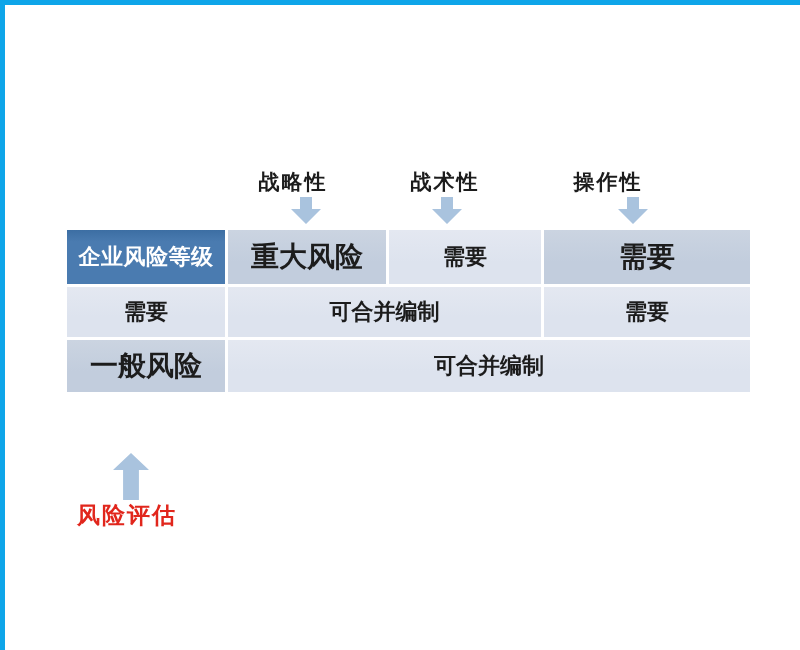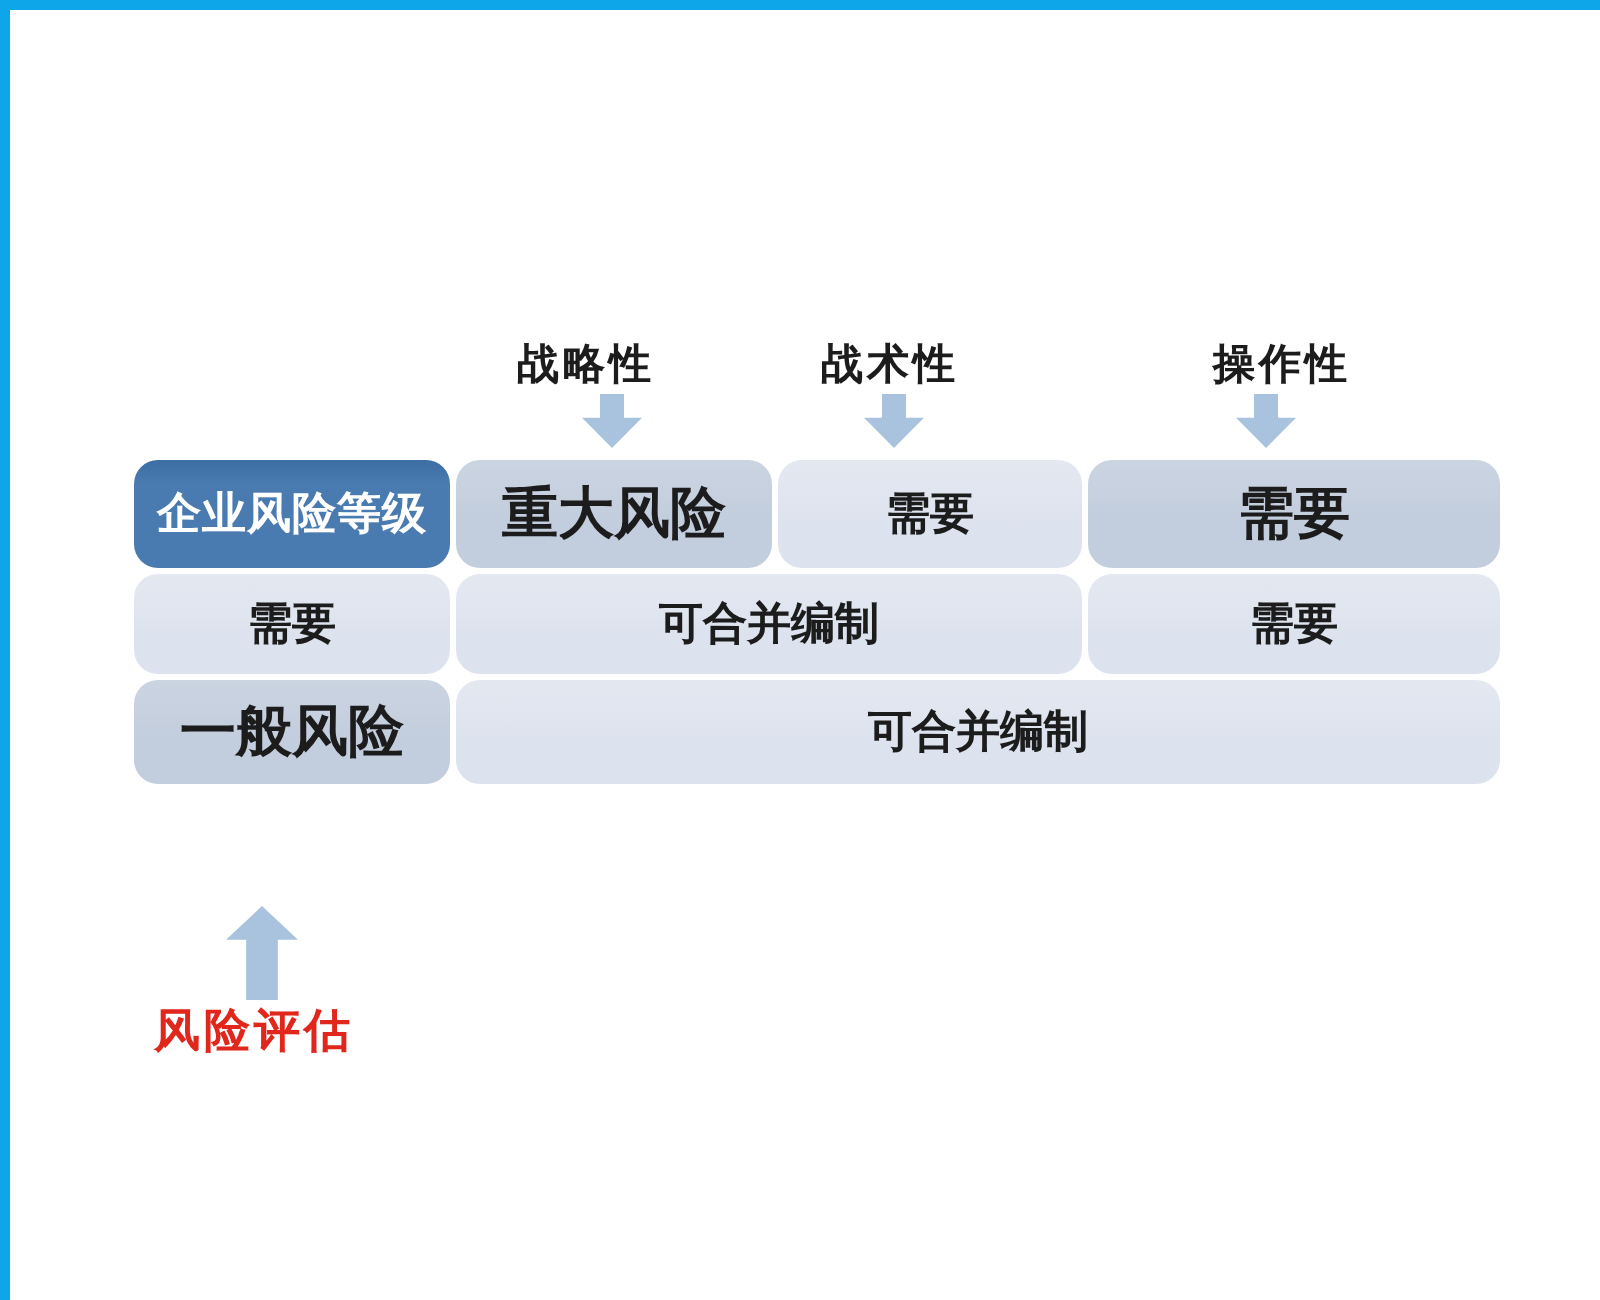--- a/index.html
+++ b/index.html
@@ -60,21 +60,20 @@
     grid-template-rows: 54px 50px 52px 54px;
     gap: 3px;
     background: #ffffff;
   }
   .cell {
     display: flex;
     align-items: center;
     justify-content: center;
     font-weight: bold;
     white-space: nowrap;
-    border-radius: 12px;
   }
   .cell.header {
     background: linear-gradient(180deg, #3c6ea3 0%, var(--header-blue, #4a7bb0) 22%, var(--header-blue, #4a7bb0) 100%);
     color: #ffffff;
     font-size: 22px;
     letter-spacing: 0.5px;
   }
   .cell.dark {
     background: linear-gradient(180deg, #cbd4e1 0%, var(--cell-dark, #c2cddd) 60%);
     color: #1c1c1c;
@@ -101,21 +100,21 @@
     white-space: nowrap;
   }
 </style>
 </head>
 <body>
 
 <div class="canvas">
 
   <div class="top-label" style="left:288px">战略性</div>
   <div class="top-label" style="left:440px">战术性</div>
-  <div class="top-label" style="left:636px">操作性</div>
+  <div class="top-label" style="left:603px">操作性</div>
 
   <div class="down-arrow" style="left:301px"></div>
   <div class="down-arrow" style="left:442px"></div>
   <div class="down-arrow" style="left:628px"></div>
 
   <div class="risk-table">
 
     <div class="cell header">企业风险等级</div>
 
     <div class="cell dark">重大风险</div>

